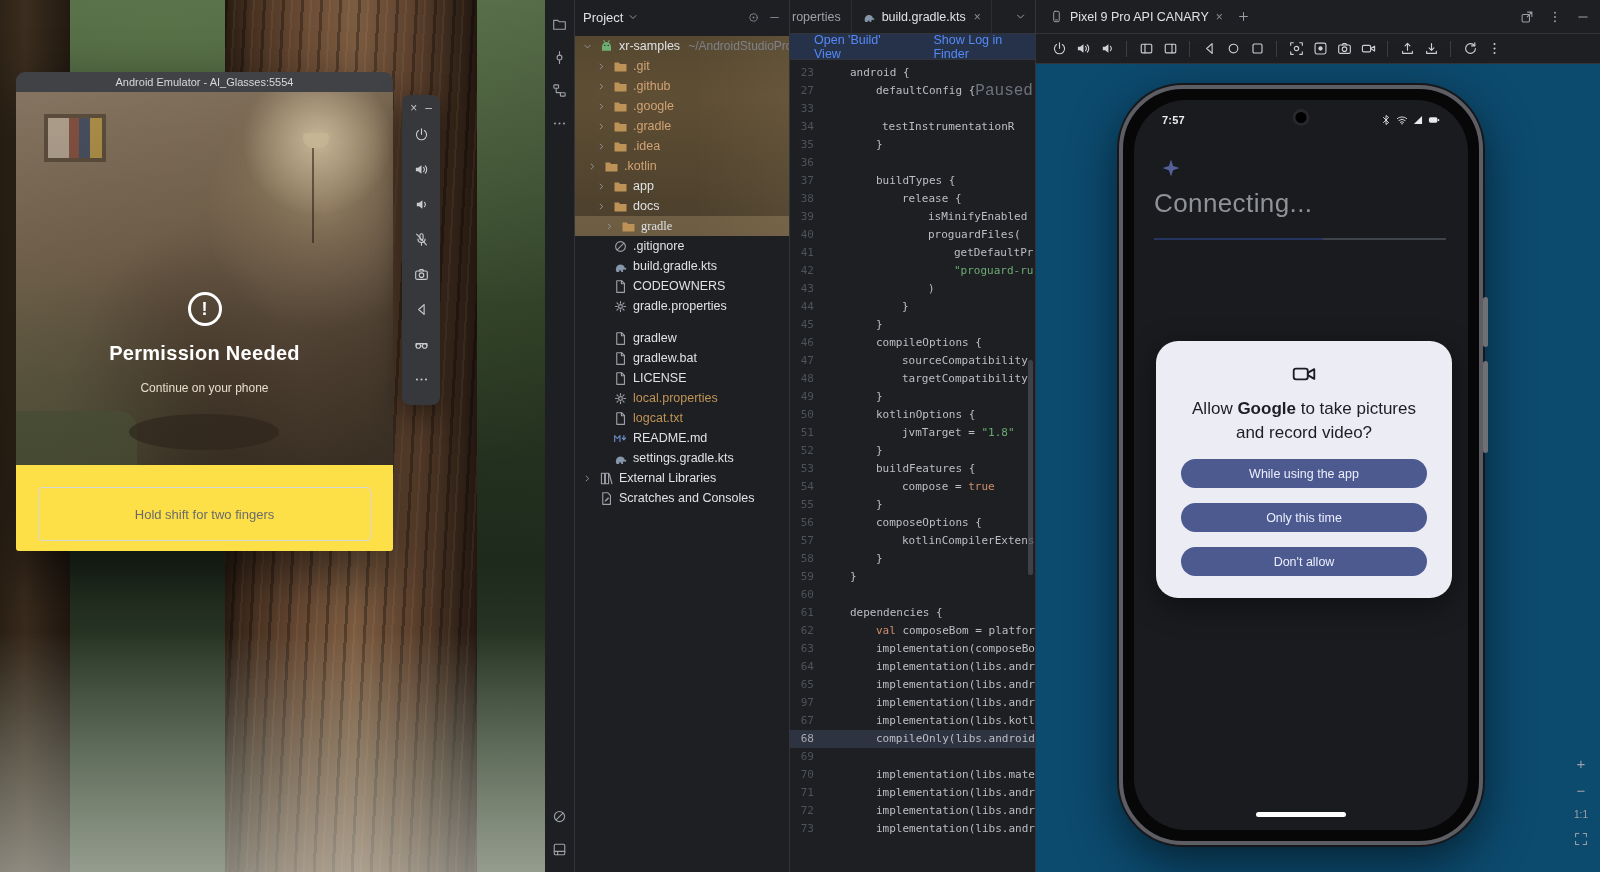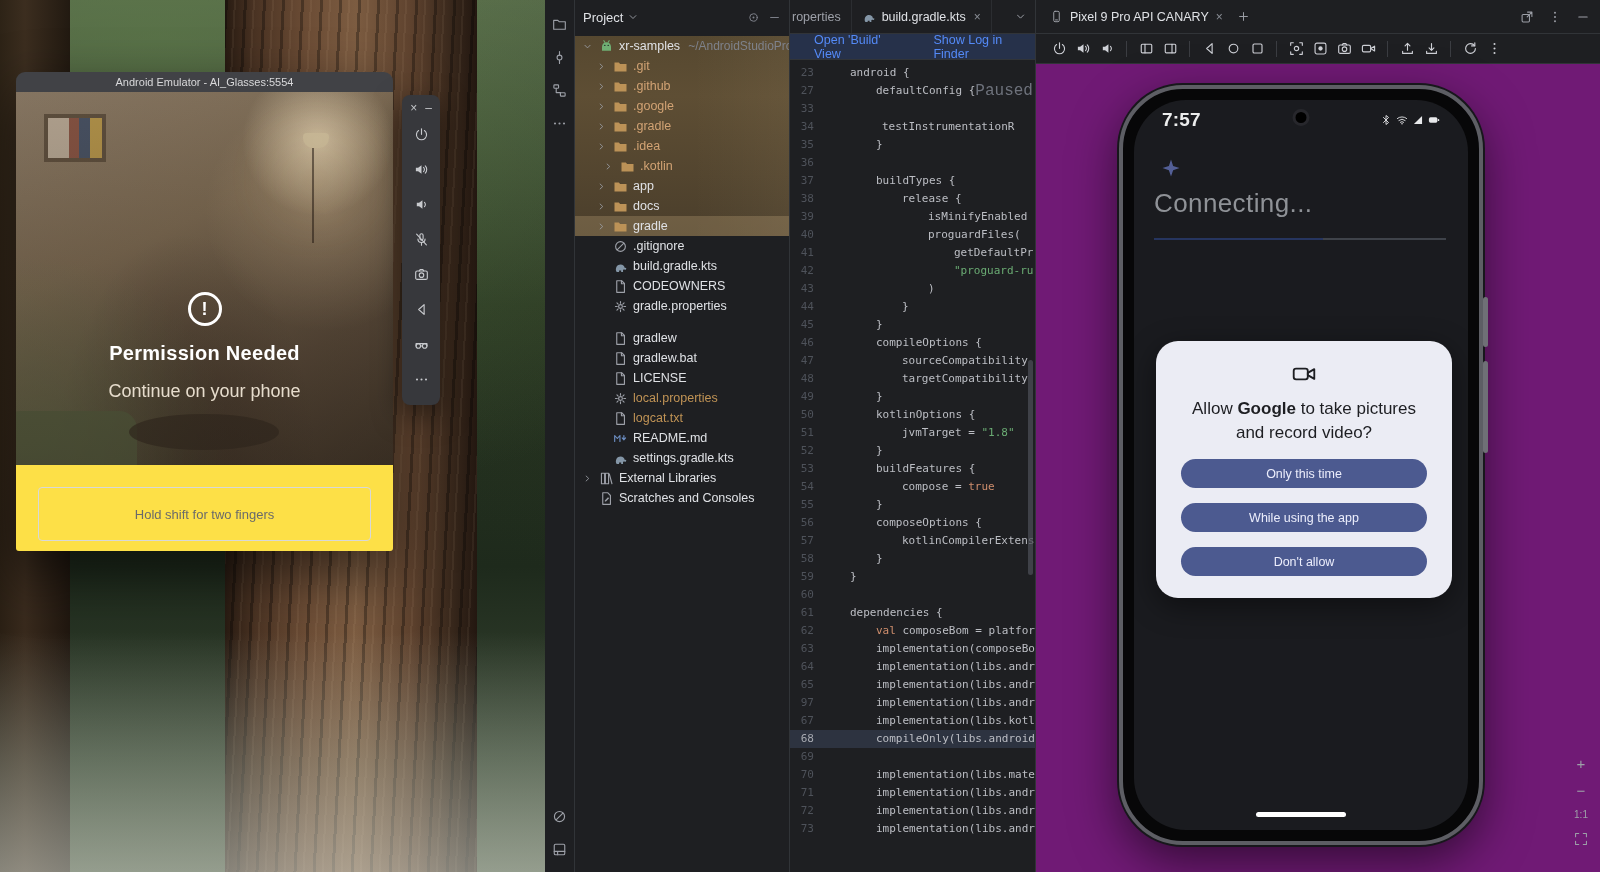--- a/index.html
+++ b/index.html
@@ -42,21 +42,21 @@
     background:#e4d3ac;opacity:.85;box-shadow:0 40px 60px 22px rgba(255,230,180,.25);}
   .room-lamp-pole{position:absolute;left:78.5%;top:15%;width:2px;height:95px;background:rgba(38,28,20,.55);}
   .room-couch{position:absolute;left:-14px;bottom:-16px;width:135px;height:70px;border-radius:18px;
     background:#5d6747;opacity:.85;}
   .room-table{position:absolute;left:30%;bottom:4%;width:150px;height:36px;border-radius:50%;
     background:#382e24;opacity:.7;}
   .emu-center{position:absolute;left:0;right:0;top:200px;text-align:center;z-index:3;}
   .warn-circle{width:34px;height:34px;border:3px solid #fff;border-radius:50%;margin:0 auto;
     display:flex;align-items:center;justify-content:center;font-size:18px;font-weight:bold;color:#fff;}
   .perm-title{margin:16px 0 0;font-size:20px;font-weight:bold;color:#fff;letter-spacing:.3px;}
-  .perm-sub{margin:16px 0 0;font-size:18px;font-weight:300;color:#e7ddcd;}
+  .perm-sub{margin:16px 0 0;font-size:12px;font-weight:300;color:#e7ddcd;}
   .emu-hint-panel{height:98px;background:#fde047;display:flex;align-items:center;justify-content:center;}
   .emu-hint-box{width:333px;height:54px;border:1px solid #d8d8d8;border-radius:4px;
     display:flex;align-items:center;justify-content:center;font-size:13px;color:#6a6a6a;}
 
   
   .emu-toolbar{position:absolute;left:402px;top:95px;width:38px;padding:4px 0 8px;border-radius:8px;
     background:#37383c;box-shadow:0 10px 28px rgba(0,0,0,.5);display:flex;flex-direction:column;align-items:center;}
   .emu-winctl{display:flex;gap:8px;align-items:center;height:18px;color:#c3c5c9;font-size:12px;}
   .emu-winctl span{cursor:default;line-height:1;}
   .emu-tb-icons{display:flex;flex-direction:column;align-items:center;}
@@ -103,42 +103,42 @@
   .code-row .ln{width:24px;text-align:right;color:#4e525a;flex:none;}
   .code-row.hl .ln{color:#a6a9b0;}
   .code-row .txt{color:#bcbec4;}
   .tok-k{color:#cf8e6d;}
   .tok-s{color:#6aab73;}
   .paused{margin-left:auto;padding-right:10px;color:#6e727c;font-family:Liberation Mono, monospace;font-size:16px;}
   .editor-scrollbar{position:absolute;right:2px;top:300px;width:5px;height:215px;background:#4b4e55;
     border-radius:3px;opacity:.75;}
 
   
-  .running{position:absolute;left:1035px;top:0;width:565px;height:872px;background:#701a75;
+  .running{position:absolute;left:1035px;top:0;width:565px;height:872px;background:#0c4a6e;
     border-left:1px solid #313438;display:flex;flex-direction:column;}
   .rd-tabbar{height:34px;background:#1e1f22;border-bottom:1px solid #313438;display:flex;align-items:center;
     padding:0 10px;font-size:12.5px;}
   .rd-tab{display:flex;align-items:center;gap:7px;color:#dfe1e5;padding:0 4px;height:100%;}
   .rd-tab .tab-close{color:#8a8e96;font-size:12px;}
   .rd-plus{margin-left:10px;color:#9da0a8;display:flex;align-items:center;}
   .rd-actions{margin-left:auto;display:flex;gap:14px;color:#9da0a8;align-items:center;}
   .rd-toolbar{height:30px;background:#1e1f22;border-bottom:1px solid #313438;display:flex;align-items:center;
     padding:0 12px;gap:2px;}
   .rd-toolbar .tb-icon{width:22px;height:22px;display:flex;align-items:center;justify-content:center;color:#ced0d6;border-radius:4px;}
   .tb-sep{width:1px;height:16px;background:#3b3d42;margin:0 6px;}
   .rd-stage{position:relative;flex:1;}
 
   .phone{position:absolute;left:83px;top:21px;width:364px;height:760px;border-radius:64px;
     background:#070708;border:4px solid #5d5e64;box-shadow:0 0 0 2px #17171b,0 16px 48px rgba(0,0,0,.55);}
   .pbtn{position:absolute;right:-9px;width:5px;border-radius:3px;background:#6f7076;}
   .pbtn.v1{top:208px;height:50px;}
   .pbtn.v2{top:272px;height:92px;}
   .screen{position:absolute;inset:11px;border-radius:52px;background:#1a1b1f;overflow:hidden;}
   .statusbar{position:absolute;top:10px;left:0;right:0;height:20px;display:flex;align-items:center;padding:0 28px;}
-  .statusbar .time{font-size:19px;color:#eceded;font-weight:bold;letter-spacing:.2px;}
+  .statusbar .time{font-size:11px;color:#eceded;font-weight:bold;letter-spacing:.2px;}
   .status-icons{margin-left:auto;display:flex;align-items:center;gap:4px;color:#e8e9eb;}
   .punch{position:absolute;left:50%;top:9px;transform:translateX(-50%);width:17px;height:17px;border-radius:50%;
     background:#000;border:3px solid #27272c;}
   .spark{position:absolute;left:27px;top:58px;color:#535f96;}
   .connecting{position:absolute;left:20px;top:88px;font-size:26px;font-weight:300;color:#8f9297;letter-spacing:.4px;}
   .progress{position:absolute;left:20px;right:22px;top:138px;height:2px;display:flex;}
   .progress .p1{width:58%;background:#26355f;}
   .progress .p2{flex:1;background:#3f434a;}
   .perm-dialog{position:absolute;left:22px;top:241px;width:296px;border-radius:22px;background:#ebecf4;
     padding:20px 24px 22px;box-shadow:0 8px 30px rgba(0,0,0,.45);}
@@ -403,21 +403,21 @@
                 <path d="M6 4.4l3.8 3.6L6 11.6"></path>
               </svg>
             </span>
             <span class="ti">
               <svg width="15" height="15" viewBox="0 0 16 16" fill="none" stroke="currentColor" stroke-width="1.2" stroke-linecap="round" stroke-linejoin="round">
                 <path d="M1.6 13.2V3.8h4.6l1.4 1.6h6.8v7.8z" fill="#bc9257" stroke="none"></path>
               </svg>
             </span>
             <span class="lbl lbl-dot">.idea</span>
           </div>
-          <div class="tree-row" style="padding-left: 11px; margin-left: 16px;">
+          <div class="tree-row" style="padding-left: 11px;">
             <span class="ch">
               <svg width="11" height="11" viewBox="0 0 16 16" fill="none" stroke="currentColor" stroke-width="1.2" stroke-linecap="round" stroke-linejoin="round">
                 <path d="M6 4.4l3.8 3.6L6 11.6"></path>
               </svg>
             </span>
             <span class="ti">
               <svg width="15" height="15" viewBox="0 0 16 16" fill="none" stroke="currentColor" stroke-width="1.2" stroke-linecap="round" stroke-linejoin="round">
                 <path d="M1.6 13.2V3.8h4.6l1.4 1.6h6.8v7.8z" fill="#bc9257" stroke="none"></path>
               </svg>
             </span>
@@ -442,21 +442,21 @@
                 <path d="M6 4.4l3.8 3.6L6 11.6"></path>
               </svg>
             </span>
             <span class="ti">
               <svg width="15" height="15" viewBox="0 0 16 16" fill="none" stroke="currentColor" stroke-width="1.2" stroke-linecap="round" stroke-linejoin="round">
                 <path d="M1.6 13.2V3.8h4.6l1.4 1.6h6.8v7.8z" fill="#bc9257" stroke="none"></path>
               </svg>
             </span>
             <span class="lbl">docs</span>
           </div>
-          <div class="tree-row sel" style="padding-left: 20px;">
+          <div class="tree-row sel" style="padding-left: 28px; font-family: Liberation Serif, serif;">
             <span class="ch">
               <svg width="11" height="11" viewBox="0 0 16 16" fill="none" stroke="currentColor" stroke-width="1.2" stroke-linecap="round" stroke-linejoin="round">
                 <path d="M6 4.4l3.8 3.6L6 11.6"></path>
               </svg>
             </span>
             <span class="ti">
               <svg width="15" height="15" viewBox="0 0 16 16" fill="none" stroke="currentColor" stroke-width="1.2" stroke-linecap="round" stroke-linejoin="round">
                 <path d="M1.6 13.2V3.8h4.6l1.4 1.6h6.8v7.8z" fill="#bc9257" stroke="none"></path>
               </svg>
             </span>
@@ -857,22 +857,22 @@
             </div>
           <div class="perm-dialog">
             <div class="cam-icon">
               <svg width="26" height="26" viewBox="0 0 24 24" fill="none" stroke="currentColor" stroke-width="1.7" stroke-linejoin="round">
                 <rect x="2.5" y="7" width="13" height="10" rx="2.2"></rect>
                   <path d="M15.5 11l6-3.5v9l-6-3.5z"></path>
               </svg>
             </div>
             <p class="perm-text"><span>Allow </span><b>Google</b><span> to take pictures and record video?</span></p>
             <div class="perm-buttons">
+                <button>While using the app</button>
                 <button>Only this time</button>
-                <button>While using the app</button>
                 <button>Don't allow</button>
               </div>
           </div>
           <div class="home-indicator"></div>
         </div>
       </div>
       <div class="zoom-controls">
         <span class="z">+</span>
         <span class="z">−</span>
         <span class="z zr">1:1</span>

